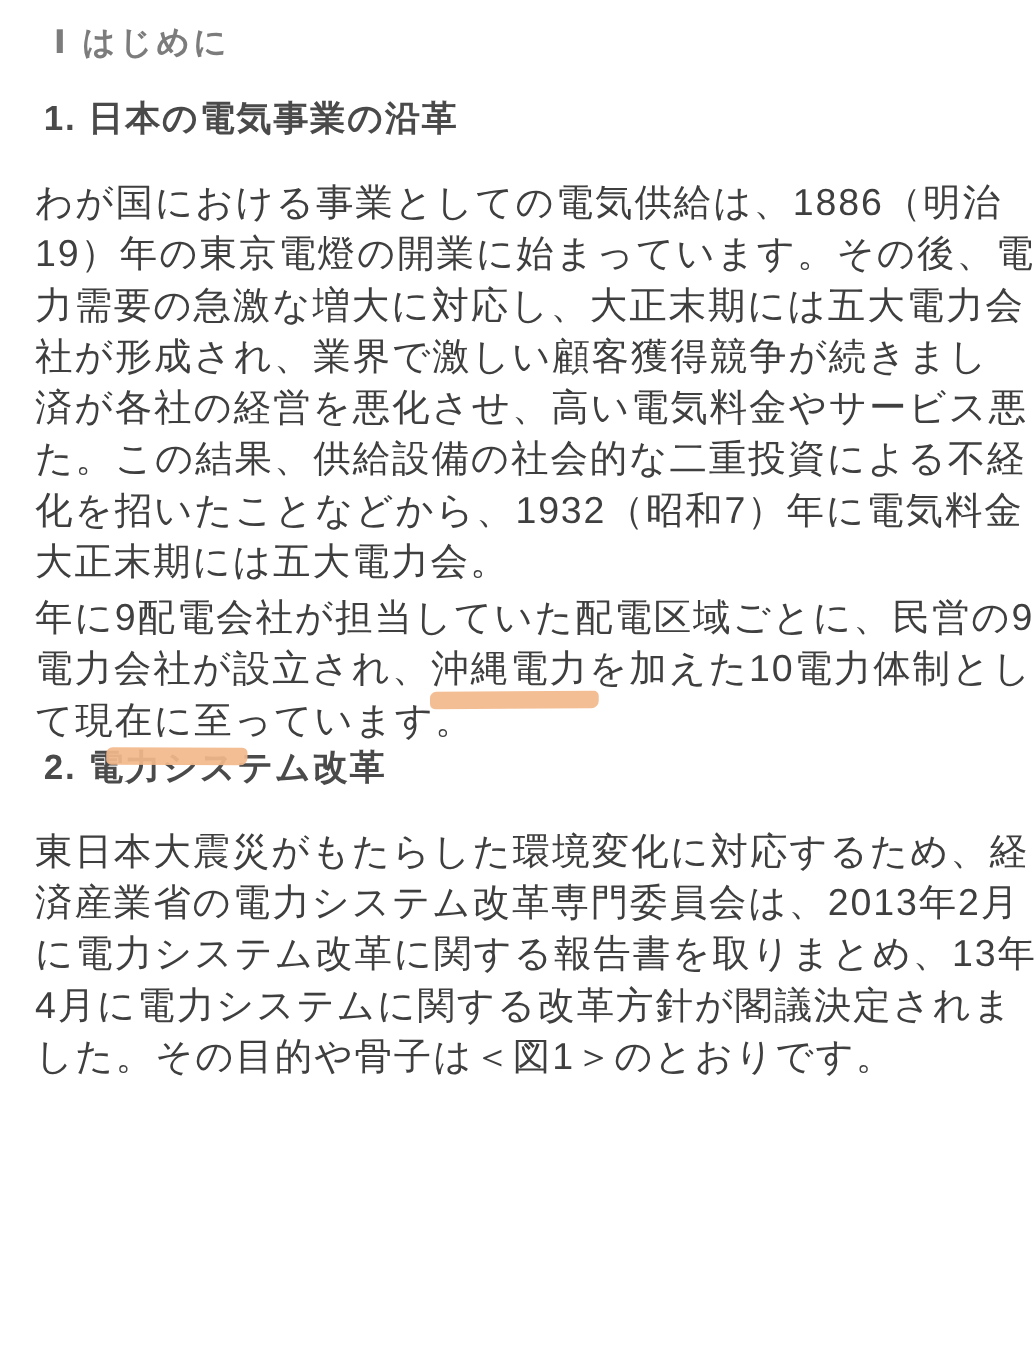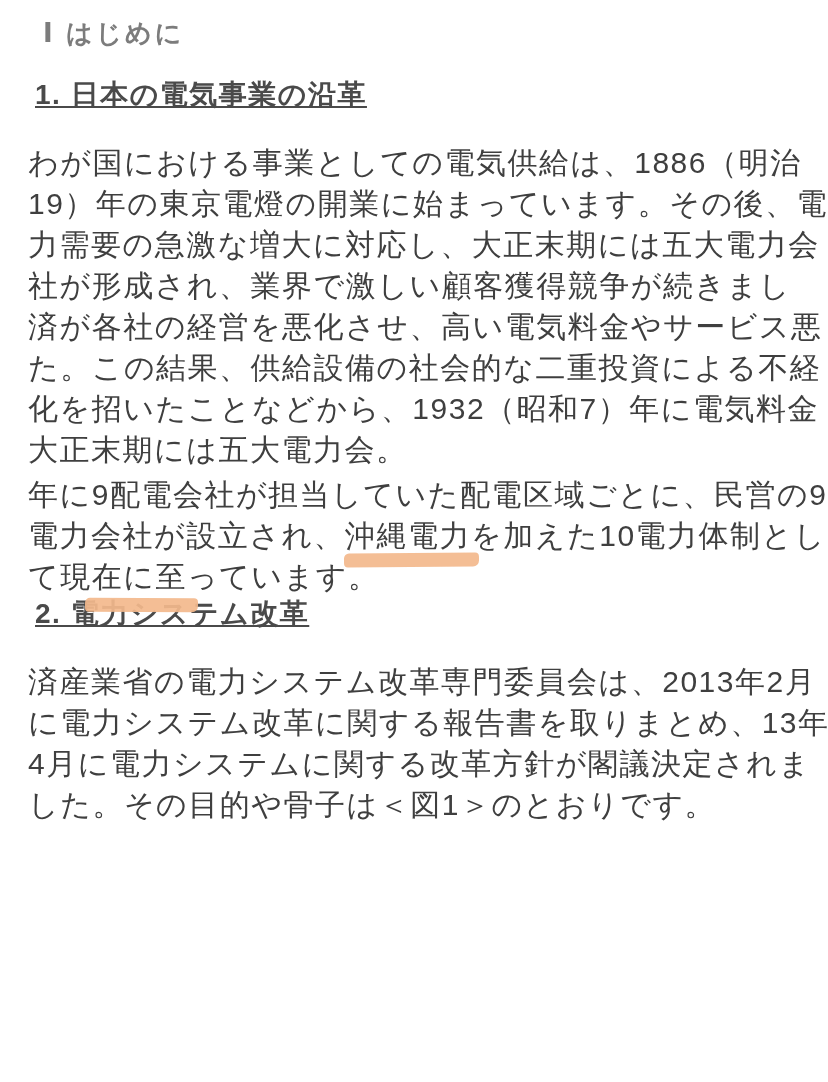--- a/index.html
+++ b/index.html
@@ -27,21 +27,20 @@
   }
   .section-heading{
     margin:0;
     padding-left:7px;
     font-size:28px;
     line-height:34px;
     font-weight:bold;
     letter-spacing:1.5px;
     color:var(--c-heading,#4a4a4a);
     white-space:nowrap;
-    text-decoration:underline;
   }
   .section-heading:not(:first-child){}
   .paragraph{margin-top:4px;}
   .section-heading + .paragraph{margin-top:30px;}
   .line{
     height:41px;
     line-height:41px;
     font-size:30px;
     letter-spacing:1.5px;
     color:var(--c-body,#3f3f3f);
@@ -87,19 +86,20 @@
         <div class="line"><span>化を招いたことなどから、1932（昭和7）年に電気料金</span></div>
         <div class="line"><span>大正末期には五大電力会。</span></div>
       </div>
       <div class="paragraph">
         <div class="line"><span>年に9配電会社が担当していた配電区域ごとに、民営の9</span></div>
         <div class="line"><span>電力会社が設立され、</span><span class="hl">沖縄電力</span><span>を加えた10電力体制とし</span></div>
         <div class="line"><span>て</span><span class="hl shift">現在に</span><span>至っています。</span></div>
       </div>
       <div class="section-heading">2. 電力システム改革</div>
       <div class="paragraph">
+        <div class="line"><span>東日本大震災がもたらした環境変化に対応するため、経</span></div>
         <div class="line"><span>済産業省の電力システム改革専門委員会は、2013年2月</span></div>
         <div class="line"><span>に電力システム改革に関する報告書を取りまとめ、13年</span></div>
         <div class="line"><span>4月に電力システムに関する改革方針が閣議決定されま</span></div>
         <div class="line"><span>した。その目的や骨子は＜図1＞のとおりです。</span></div>
       </div>
     </div>
 </div>
 
 </body></html>

